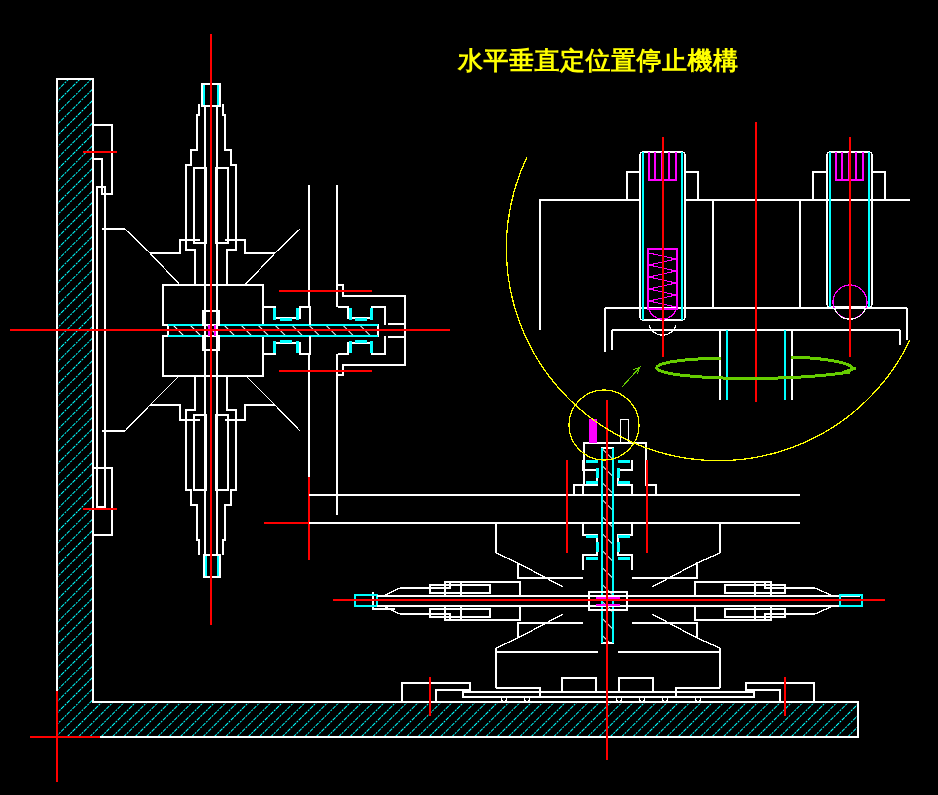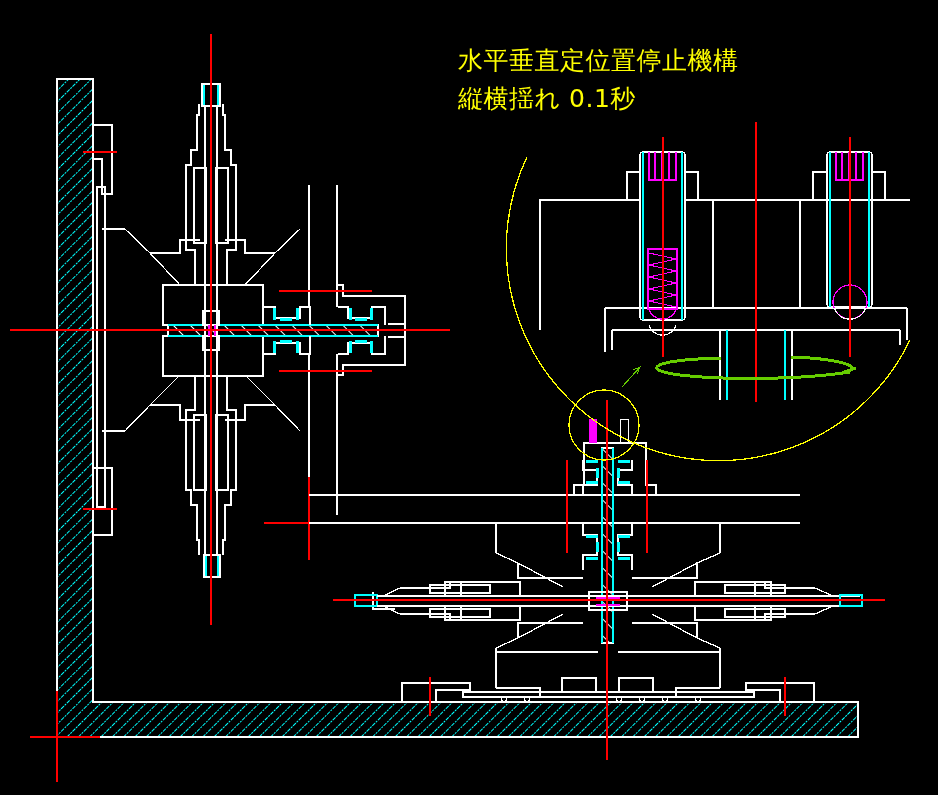--- a/index.html
+++ b/index.html
@@ -1,28 +1,27 @@
 <!DOCTYPE html>
 <html><head>
 <meta charset="utf-8">
 <style>
   html, body { margin:0; padding:0; background:#000; }
   body { width:938px; height:795px; overflow:hidden; position:relative; }
   #cad { position:absolute; left:0; top:0; }
   .title-block { position:absolute; left:458px; top:42px; color:#ffff00;
-    font-family:"DejaVu Sans", sans-serif; font-weight:normal; font-size:25px; line-height:38px; letter-spacing:0.5px; }
+    font-family:"DejaVu Sans", sans-serif; font-weight:bold; font-size:25px; line-height:38px; letter-spacing:0.5px; }
   .title-block div { white-space:nowrap; }
   svg line, svg polyline, svg rect, svg path, svg circle, svg ellipse { shape-rendering:crispEdges; }
 </style>
 </head>
 <body>
 
 <div class="title-block">
   <div>水平垂直定位置停止機構</div>
-  <div>縦横揺れ 0.1秒</div>
 </div>
 
 <svg id="cad" width="938" height="795" viewBox="0 0 938 795">
   <defs>
     <pattern id="hatch" patternUnits="userSpaceOnUse" width="8" height="8" patternTransform="rotate(45)">
       <line x1="0" y1="0" x2="0" y2="8" stroke="#00ffff" stroke-width="1.2" stroke-dasharray="2,1"></line>
     </pattern>
     <pattern id="shafthatch" patternUnits="userSpaceOnUse" width="12" height="12" patternTransform="rotate(-45)">
       <line x1="0" y1="0" x2="0" y2="12" stroke="#ffffff" stroke-width="1"></line>
     </pattern>

